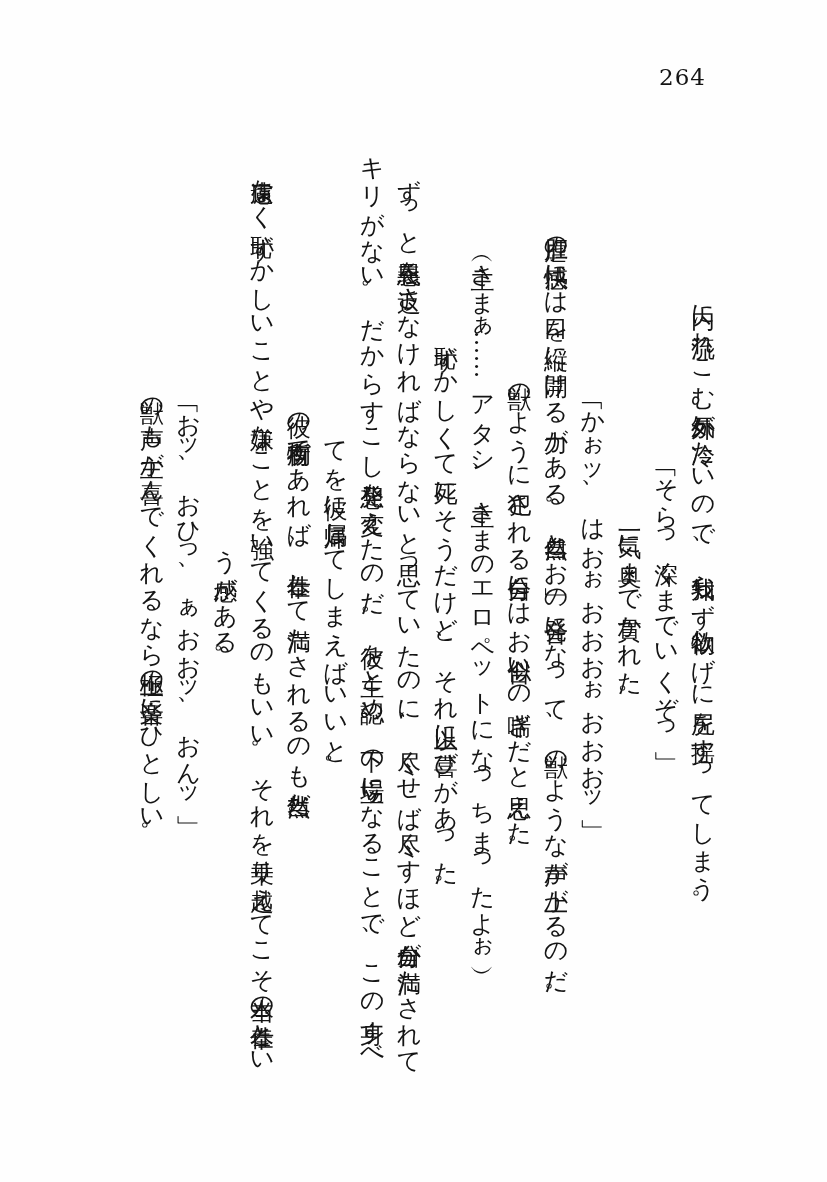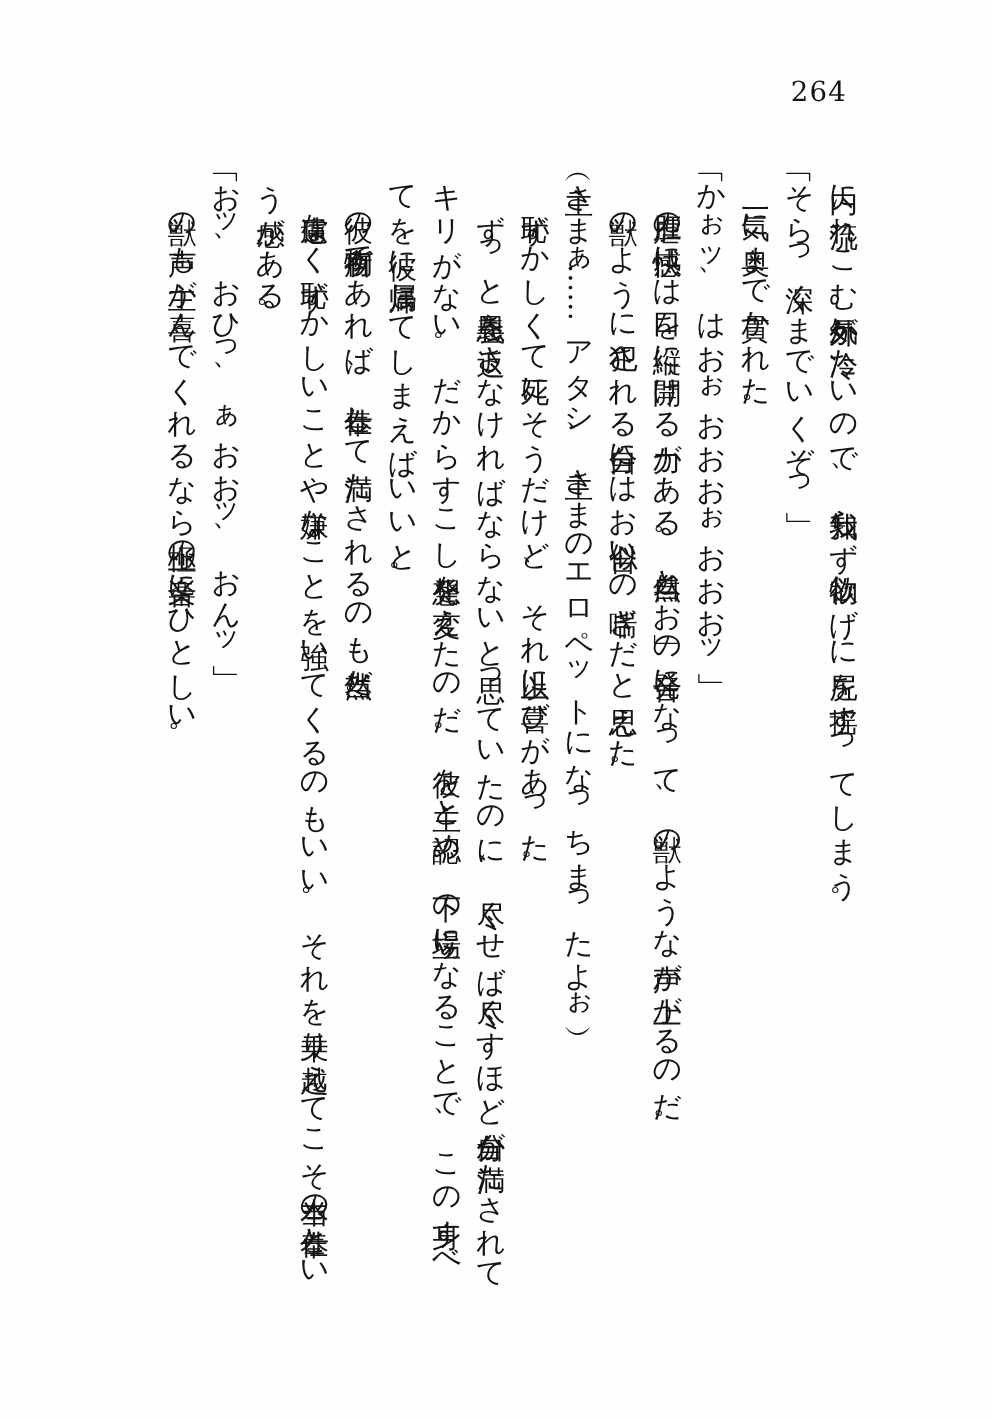--- a/index.html
+++ b/index.html
@@ -8,20 +8,21 @@
     background: #ffffff;
   }
   .page {
     position: relative;
     width: 827px;
     height: 1182px;
     background: #fefefe;
     overflow: hidden;
     font-family: "DejaVu Serif", "Liberation Serif", serif;
     color: #1a1a1a;
+    text-align: center;
   }
   .page-number {
     position: absolute;
     top: 64px;
     left: 659px;
     font-size: 23px;
     letter-spacing: 1px;
     color: #141414;
   }
   .text-block {

